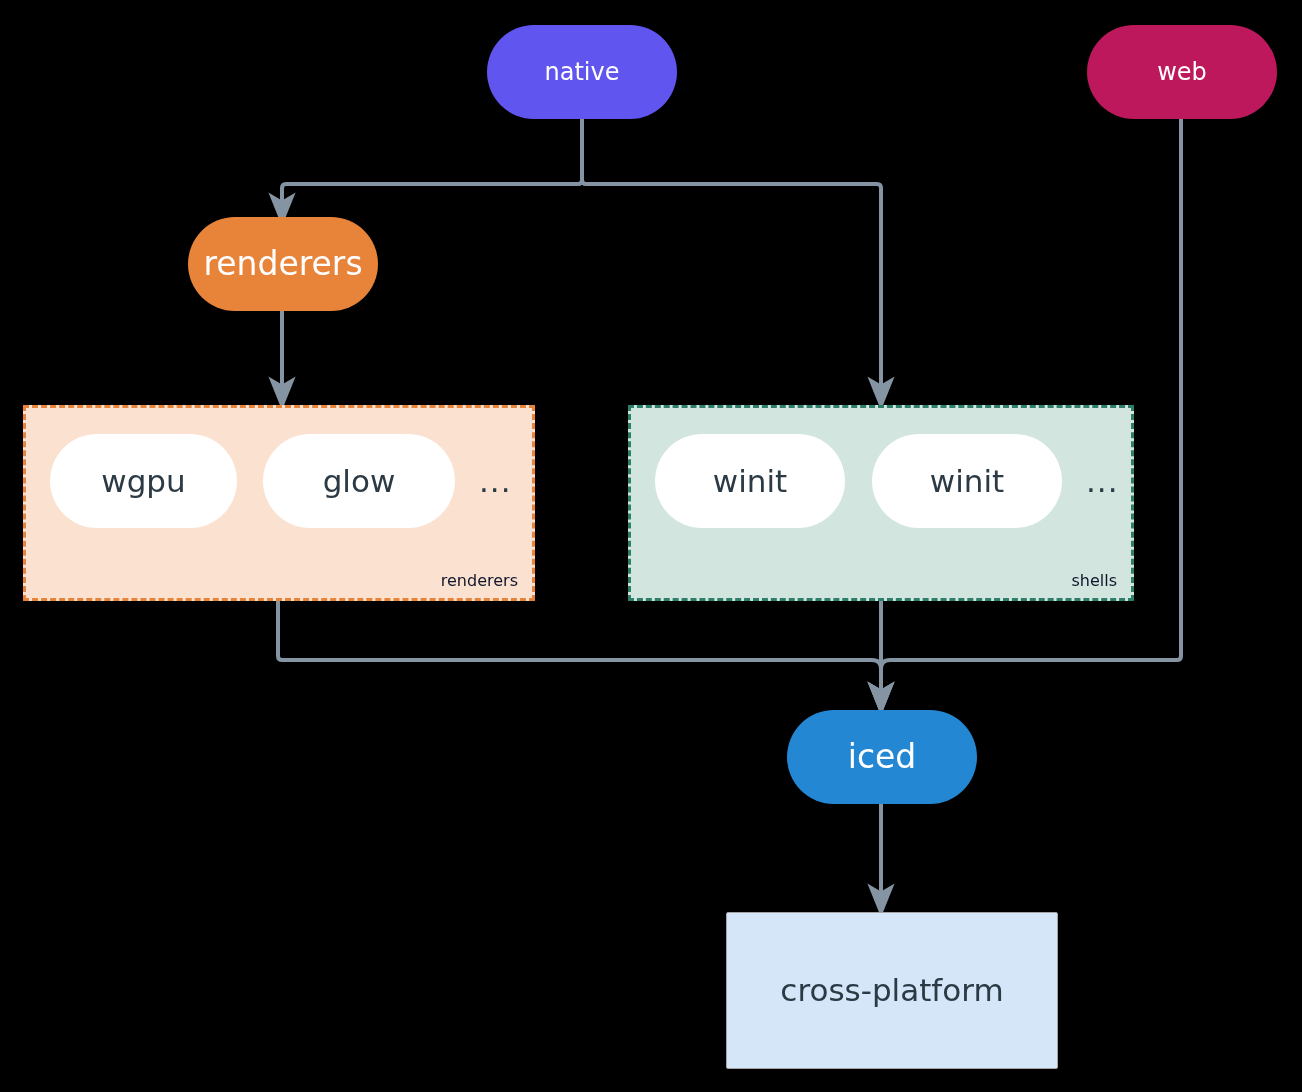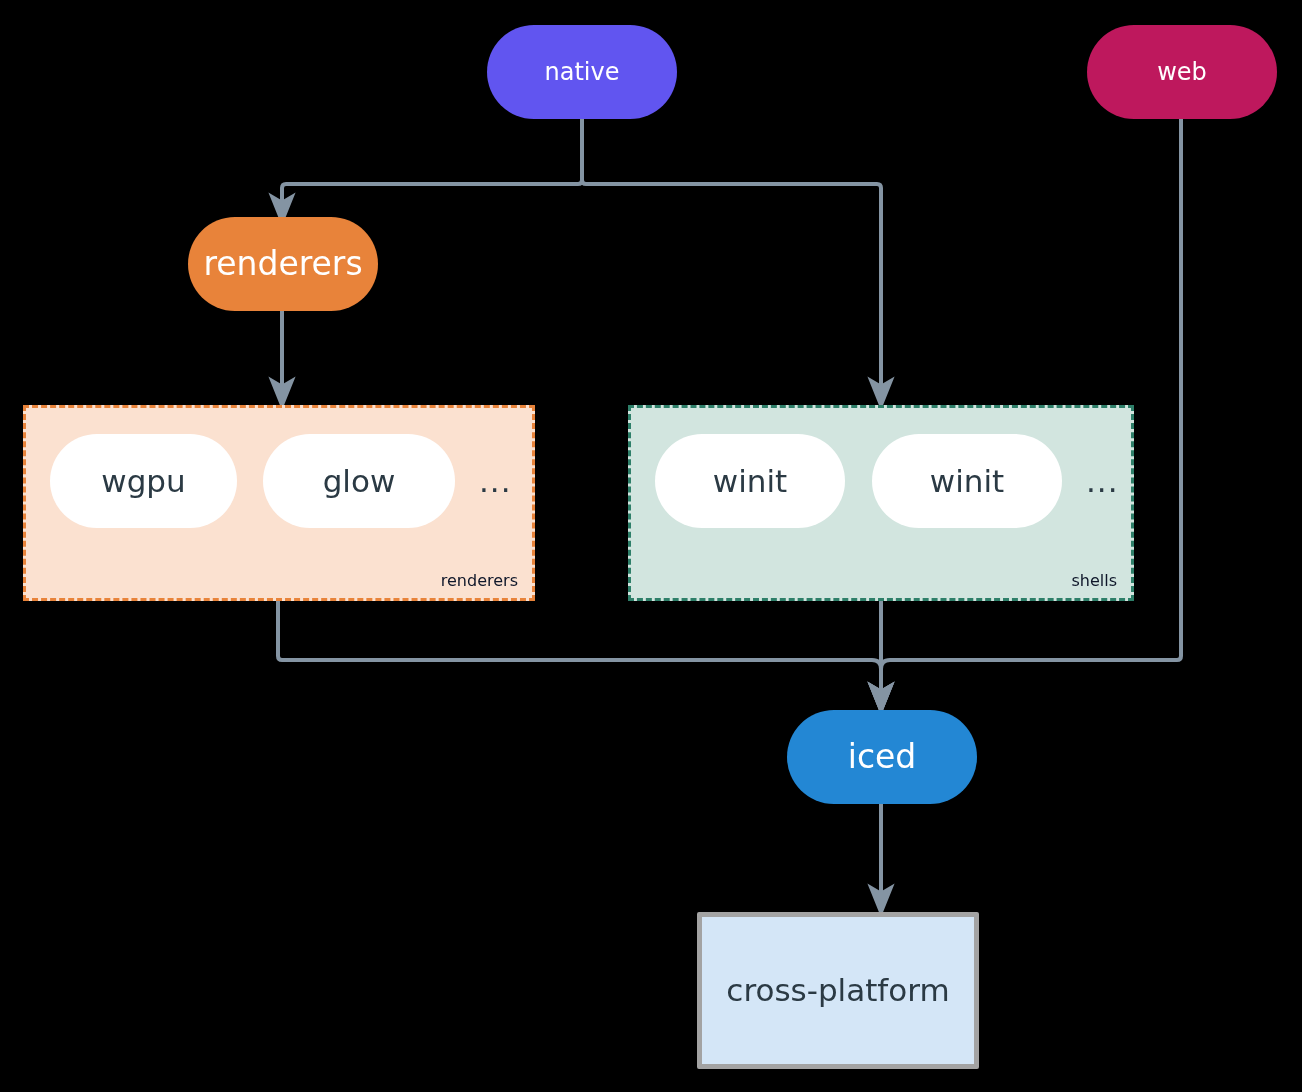--- a/index.html
+++ b/index.html
@@ -100,23 +100,23 @@
     letter-spacing: 1px;
     line-height: 1;
   }
   .ell-renderers { left: 479px; top: 466px; }
   .ell-shells    { left: 1086px; top: 466px; }
 
   
   .rect-app {
     position: absolute;
     box-sizing: border-box;
-    left: 697px; top: 912px; width: 282px; height: 157px;
+    left: 726px; top: 912px; width: 332px; height: 157px;
     background: #D4E6F7;
-    border: 5px solid #a3a3a3;
+    border: 1px solid #a3a3a3;
     border-radius: 2px;
     display: flex;
     align-items: center;
     justify-content: center;
     flex-direction: column;
     color: #2B3A44;
     font-size: 31px;
     line-height: 1.55;
   }
 </style>

